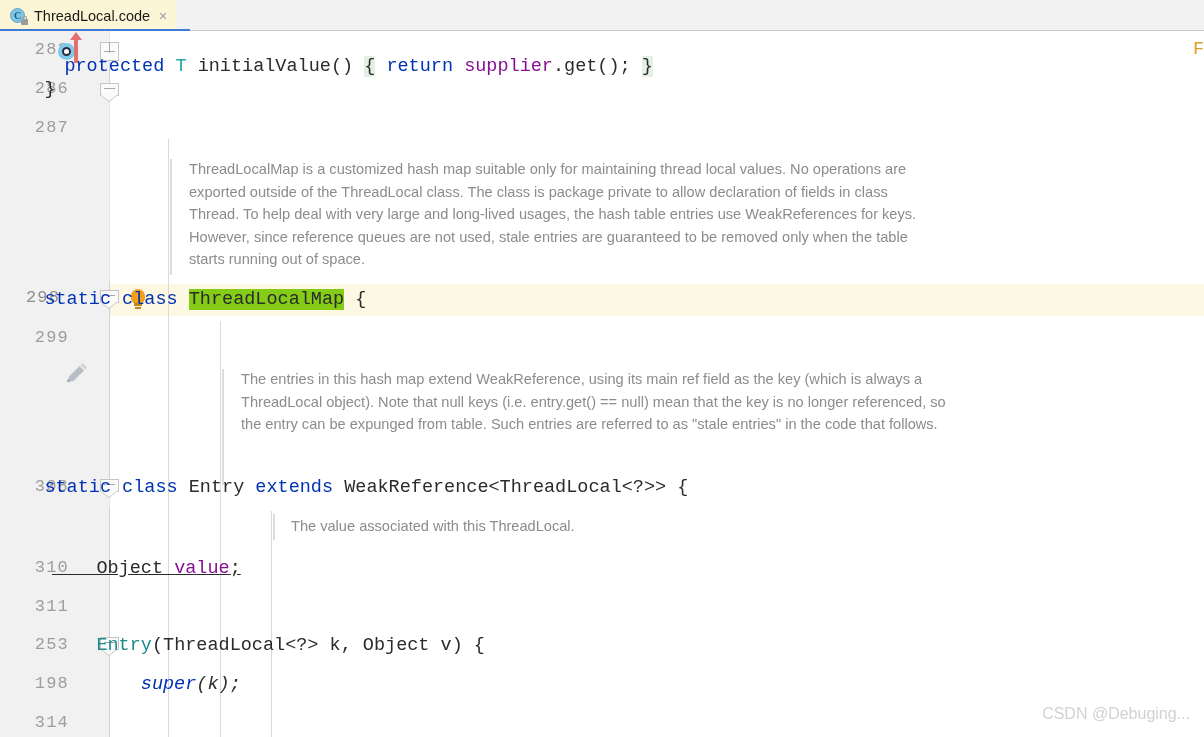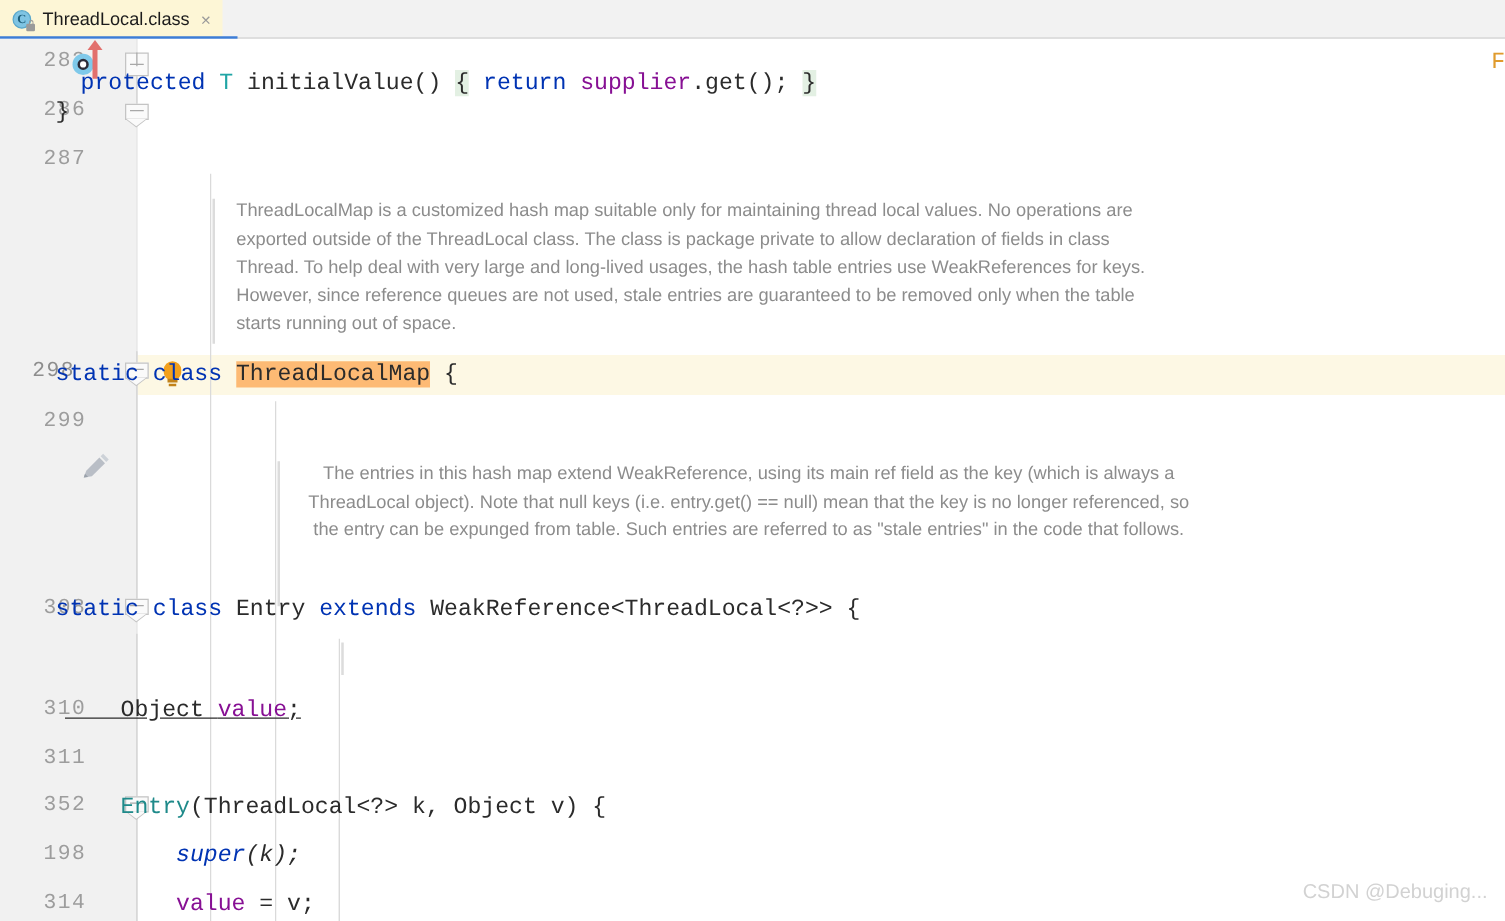--- a/index.html
+++ b/index.html
@@ -279,21 +279,21 @@
     line-height: 22px;
     color: #2b2b2b;
     white-space: pre;
   }
   .kw   { color: #0033b3; }
   .type { color: #20a5a5; }
   .fld  { color: #871094; }
   .ident{ color: #2b2b2b; }
   .ctor { color: #1f8a8a; }
   .brace-hl { background: #e3f0e3; }
-  .ident-hl { background: #fdba74; }
+  .ident-hl { background: #84cc16; }
 
   
   .doc {
     position: absolute;
     font-family: "Liberation Sans", sans-serif;
     font-size: 14.6px;
     line-height: 22.6px;
     color: #8c8c8c;
     white-space: pre-wrap;
   }
@@ -329,21 +329,21 @@
 </style>
 </head>
 <body>
 
 <div id="tabbar">
   <div class="tab">
     <span class="tab-icon">
       <span class="circ">C</span>
       <span class="lock"></span>
     </span>
-    <span class="tab-title">ThreadLocal.class</span>
+    <span class="tab-title">ThreadLocal.code</span>
     <span class="tab-close">×</span>
   </div>
   <div class="tab-underline"></div>
 </div>
 
 <div id="editor">
 
   <div id="curline"></div>
   <div id="curline-gutter"></div>
 
@@ -351,21 +351,21 @@
   <div id="gutter-edge"></div>
 
   <div class="lineno" style="top:9px">283</div>
   <div class="lineno" style="top:48px">286</div>
   <div class="lineno" style="top:87px">287</div>
   <div class="lineno cur" style="top:257px">298</div>
   <div class="lineno" style="top:297px">299</div>
   <div class="lineno" style="top:446px">308</div>
   <div class="lineno" style="top:527px">310</div>
   <div class="lineno" style="top:566px">311</div>
-  <div class="lineno" style="top:604px">352</div>
+  <div class="lineno" style="top:604px">253</div>
   <div class="lineno" style="top:643px">198</div>
   <div class="lineno" style="top:682px">314</div>
 
   <div class="fold-rail" style="top:28px; height:34px;"></div>
   <div class="fold-rail" style="top:250px; height:210px;"></div>
   <div class="fold-rail" style="top:476px; height:230px;"></div>
 
   <div class="fold plus square" style="left:100px; top:11px;">
     <span class="body"></span>
       <span class="sign"></span>
@@ -419,28 +419,28 @@
   <div id="right-clip">F</div>
 
   <div class="code" style="left:0px; top:48px;"><span class="ident">    }</span></div>
 
   <div class="doc-bar" style="left:170px; top:128px; height:116px;"></div>
   <div class="doc" style="left:189px; top:127px; width:742px;">ThreadLocalMap is a customized hash map suitable only for maintaining thread local values. No operations are exported outside of the ThreadLocal class. The class is package private to allow declaration of fields in class Thread. To help deal with very large and long-lived usages, the hash table entries use WeakReferences for keys. However, since reference queues are not used, stale entries are guaranteed to be removed only when the table starts running out of space.</div>
 
   <div class="code" style="left:0px; top:258px;"><span class="kw">    static class </span><span class="ident-hl ident">ThreadLocalMap</span><span class="ident"> {</span></div>
 
   <div class="doc-bar" style="left:222px; top:338px; height:116px;"></div>
-  <div class="doc" style="left:241px; top:337px; width:716px;text-align:center;">The entries in this hash map extend WeakReference, using its main ref field as the key (which is always a ThreadLocal object). Note that null keys (i.e. entry.get() == null) mean that the key is no longer referenced, so the entry can be expunged from table. Such entries are referred to as "stale entries" in the code that follows.</div>
+  <div class="doc" style="left:241px; top:337px; width:716px;">The entries in this hash map extend WeakReference, using its main ref field as the key (which is always a ThreadLocal object). Note that null keys (i.e. entry.get() == null) mean that the key is no longer referenced, so the entry can be expunged from table. Such entries are referred to as "stale entries" in the code that follows.</div>
 
   <div class="code" style="left:0px; top:446px;"><span class="kw">    static class </span><span class="ident">Entry </span><span class="kw">extends </span><span class="ident">WeakReference&lt;ThreadLocal&lt;?&gt;&gt; {</span></div>
 
   <div class="doc-bar" style="left:273px; top:483px; height:26px;"></div>
+  <div class="doc" style="left:291px; top:484px; width:660px;">The value associated with this ThreadLocal.</div>
 
   <div class="code" style="left:52px; top:527px;text-decoration:underline;"><span class="ident">    Object </span><span class="fld">value</span><span class="ident">;</span></div>
 
   <div class="code" style="left:52px; top:604px;"><span class="ctor">    Entry</span><span class="ident">(ThreadLocal&lt;?&gt; k, Object v) {</span></div>
 
   <div class="code" style="left:52px; top:643px;font-style:italic;"><span class="kw">        super</span><span class="ident">(k);</span></div>
 
-  <div class="code" style="left:52px; top:682px;"><span class="fld">        value</span><span class="ident"> = v;</span></div>
 
   <div id="watermark">CSDN @Debuging...</div>
 </div>
 
 </body></html>

